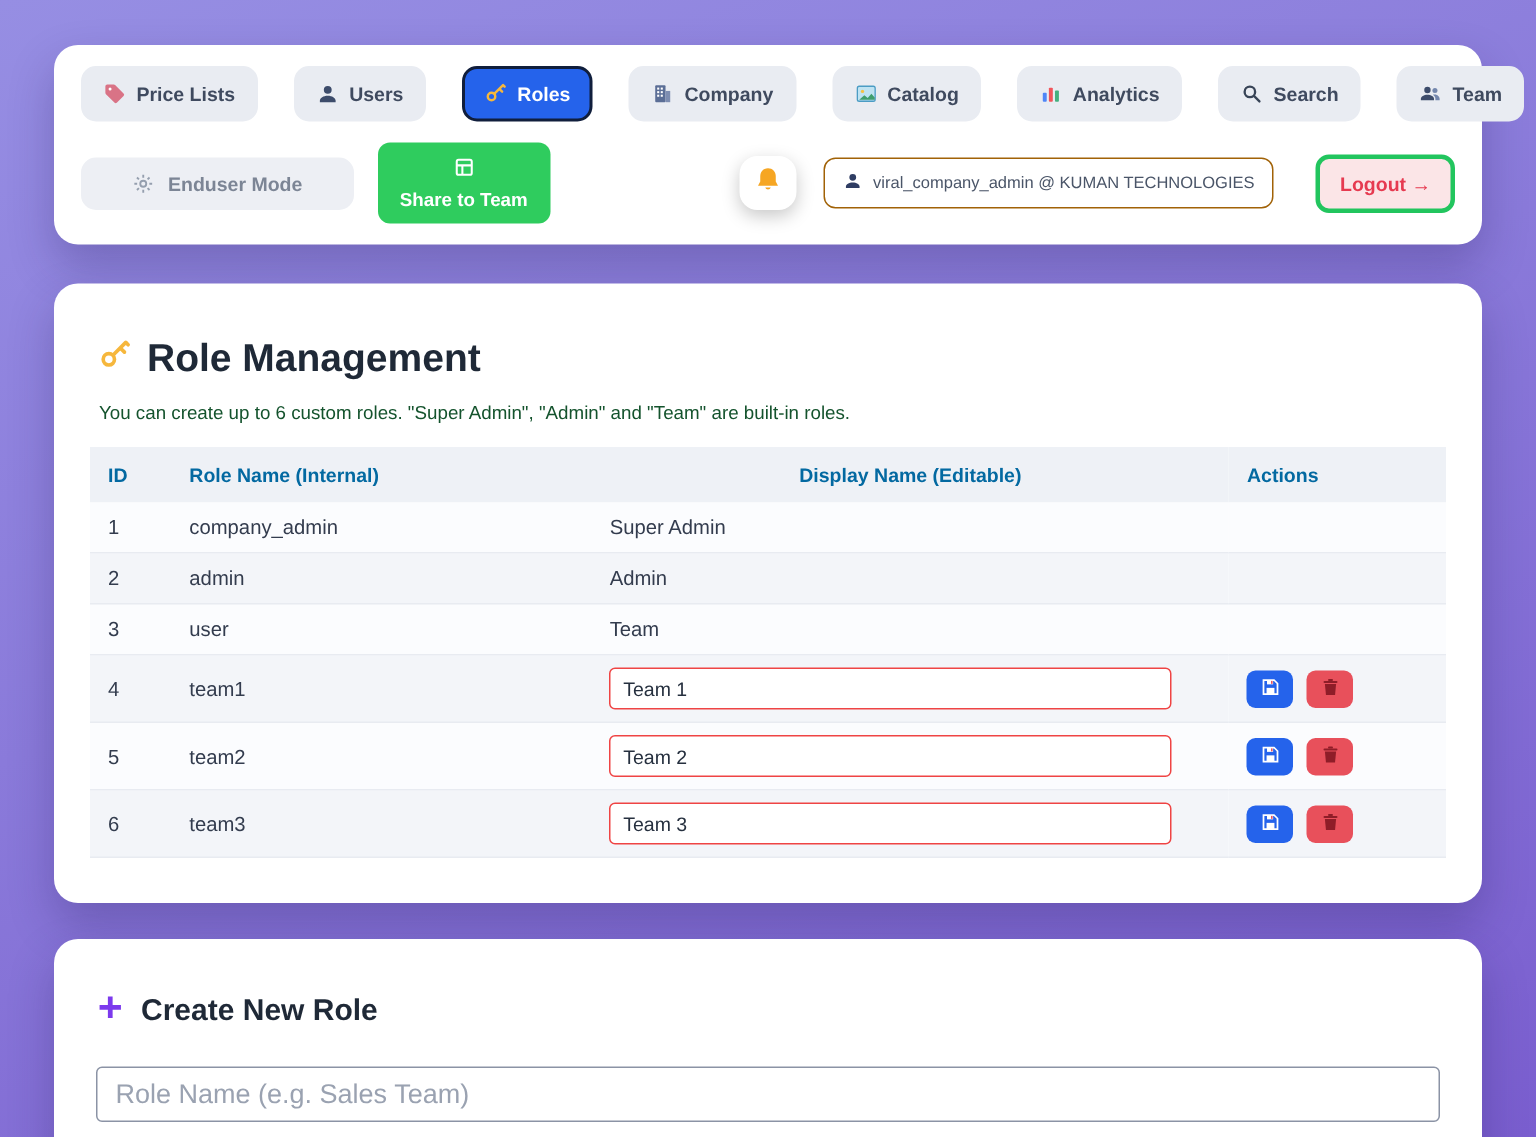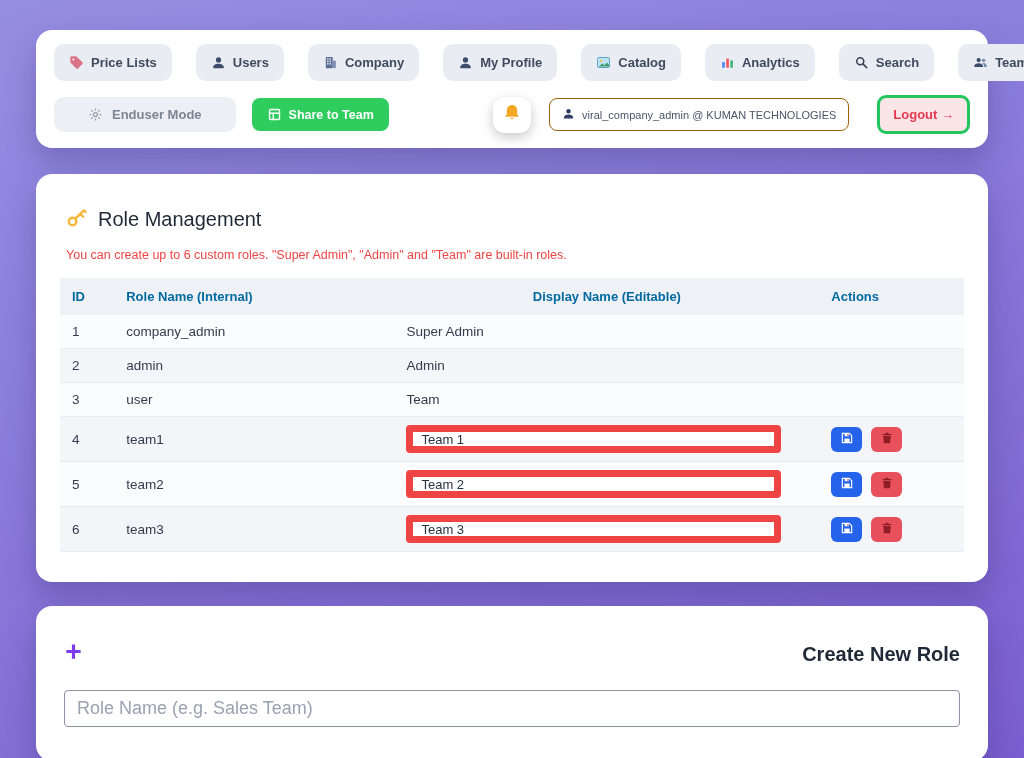--- a/index.html
+++ b/index.html
@@ -33,21 +33,21 @@
   .enduser-btn {
     display:flex; align-items:center; gap:9px;
     background:#edeff4; border:none; border-radius:10px;
     padding:10px 34px; font-size:13px; font-weight:700; color:#7c8595;
     cursor:pointer; font-family:"Liberation Sans",sans-serif;
   }
   .share-btn {
     display:flex; align-items:center; gap:7px; margin-left:16px;
     background:#2fcc5e; border:none; border-radius:8px;
     padding:9px 15px; font-size:12.5px; font-weight:700; color:#ffffff;
-    cursor:pointer; font-family:"Liberation Sans",sans-serif;
+    cursor:pointer; font-family:"Liberation Sans",sans-serif;flex-direction:column;
   }
   .bell-wrap {
     margin-left:auto; width:38px; height:36px; border-radius:12px;
     background:#ffffff; box-shadow:0 4px 12px rgba(0,0,0,.22);
     display:flex; align-items:center; justify-content:center; cursor:pointer;
   }
   .bell-wrap svg { width:20px; height:20px; }
   .user-badge {
     display:flex; align-items:center; gap:7px; margin-left:18px;
     background:#ffffff; border:1px solid #a16207; border-radius:8px;
@@ -56,56 +56,56 @@
   .user-badge svg { width:13px; height:13px; }
   .logout-btn {
     margin-left:28px; background:#fbe5e7; border:3px solid #22c55e;
     border-radius:9px; padding:9px 13px; font-size:13px; font-weight:700;
     color:#e63a50; cursor:pointer; font-family:"Liberation Sans",sans-serif;
   }
 
   
   .main-card { padding:34px 24px 30px; margin-bottom:24px; }
   .rm-title { display:flex; align-items:flex-start; gap:11px; padding-left:6px;
-    font-size:20px; font-weight:normal; color:#1f2937; }
+    font-size:26px; font-weight:bold; color:#1f2937; }
   .rm-title svg { width:21px; height:21px; }
-  .rm-sub { margin:14px 0 16px; padding-left:6px; font-size:12.5px; color:#ef4444; }
+  .rm-sub { margin:14px 0 16px; padding-left:6px; font-size:12.5px; color:#14532d; }
 
   table.roles { width:100%; border-collapse:collapse; }
   .roles th {
     background:#eef1f6; text-align:left; font-size:13px; font-weight:bold;
     color:#0369a1; padding:11px 12px;
   }
   .roles th.c-id { width:6%; } .roles th.c-name { width:31%; }
   .roles th.c-display { width:47%;text-align:center; } .roles th.c-actions { width:16%;margin-top:36px; }
   .roles td {
     font-size:13.5px; color:#333c4e; padding:9px 12px;
     border-bottom:1px solid #e8ebf1;
   }
   .roles tbody tr:nth-child(even) { background:#f3f5f9; }
   .roles tbody tr:nth-child(odd) { background:#fbfcfe; }
   .roles tr.editable td { padding:8px 12px; }
   .display-input {
-    width:375px; height:28px; border:7px solid #ef4444; border-radius:4px;
+    width:375px; height:28px; border:1px solid #ef4444; border-radius:4px;
     padding:0 8px; font-size:13px; color:#26303f;
     font-family:"Liberation Sans",sans-serif; background:#ffffff;
   }
   .action-btns { display:flex; gap:9px; align-items:center; }
   .icon-btn {
     width:31px; height:25px; border:none; border-radius:6px; cursor:pointer;
     display:flex; align-items:center; justify-content:center;
   }
   .icon-btn svg { width:14px; height:14px; }
   .save-btn { background:#2563eb; }
   .delete-btn { background:#e8505b; }
 
   
   .create-card { padding:36px 28px 34px; }
   .cr-title { display:flex; align-items:center; gap:11px;
-    font-size:20px; font-weight:bold; color:#1f2937;justify-content:space-between; }
+    font-size:20px; font-weight:bold; color:#1f2937; }
   .cr-title svg { width:19px; height:19px; }
   .create-row { display:flex; gap:14px; margin-top:24px; }
   .role-name-input {
     flex:1.9; height:37px; border:1px solid #8b93a5; border-radius:4px;
     padding:0 12px; font-size:18px; color:#26303f;
     font-family:"Liberation Sans",sans-serif;
   }
   .role-name-input::placeholder { color:#9aa2b1; }
   .create-btn {
     flex:1; height:37px; background:#2563eb; border:none; border-radius:8px;
@@ -133,47 +133,50 @@
 
       <button class="tab">
         <span class="ticon">
           <svg viewBox="0 0 24 24">
               <path fill="#3d4c6b" d="M12 12a4.2 4.2 0 1 0 0-8.4 4.2 4.2 0 0 0 0 8.4zm0 2c-4.6 0-8.4 2.3-8.4 5.2V21h16.8v-1.8c0-2.9-3.8-5.2-8.4-5.2z"></path>
             </svg>
         </span>
         <span>Users</span>
       </button>
 
+      <button class="tab active">
+        <span class="ticon">
+          <svg viewBox="0 0 24 24">
+              <g fill="none" stroke="#f6b73c" stroke-width="2.6" stroke-linecap="round">
+                <circle cx="7.5" cy="15" r="4"></circle>
+                <path d="M10.6 11.9 19.8 2.7M15.8 6.7l3 3M19.8 2.7l1.7 1.7"></path>
+              </g>
+            </svg>
+        </span>
+        <span>Roles</span>
+      </button>
 
       <button class="tab">
         <span class="ticon">
           <svg viewBox="0 0 24 24">
               <rect x="4.5" y="3" width="11" height="18" rx="1" fill="#5b6e96"></rect>
               <rect x="15.5" y="9" width="5" height="12" fill="#7d8db1"></rect>
               <g fill="#ffffff">
                 <rect x="6.6" y="5.4" width="2.2" height="2.2"></rect>
                 <rect x="10.4" y="5.4" width="2.2" height="2.2"></rect>
                 <rect x="6.6" y="9.2" width="2.2" height="2.2"></rect>
                 <rect x="10.4" y="9.2" width="2.2" height="2.2"></rect>
                 <rect x="6.6" y="13" width="2.2" height="2.2"></rect>
                 <rect x="10.4" y="13" width="2.2" height="2.2"></rect>
               </g>
             </svg>
         </span>
         <span>Company</span>
       </button>
 
-      <button class="tab">
-        <span class="ticon">
-          <svg viewBox="0 0 24 24">
-              <path fill="#3d4c6b" d="M12 12a4.2 4.2 0 1 0 0-8.4 4.2 4.2 0 0 0 0 8.4zm0 2c-4.6 0-8.4 2.3-8.4 5.2V21h16.8v-1.8c0-2.9-3.8-5.2-8.4-5.2z"></path>
-            </svg>
-        </span>
-        <span>My Profile</span>
-      </button>
 
       <button class="tab">
         <span class="ticon">
           <svg viewBox="0 0 24 24">
               <rect x="2.5" y="4" width="19" height="16" rx="2" fill="#bfe3f2" stroke="#4b9cc4" stroke-width="1.4"></rect>
               <circle cx="8" cy="9.5" r="1.8" fill="#f6c344"></circle>
               <path d="M4.5 18.5l5.5-5 3.5 3 4-4.5 3.5 4v2.5z" fill="#3f9e6e"></path>
             </svg>
         </span>
         <span>Catalog</span>

